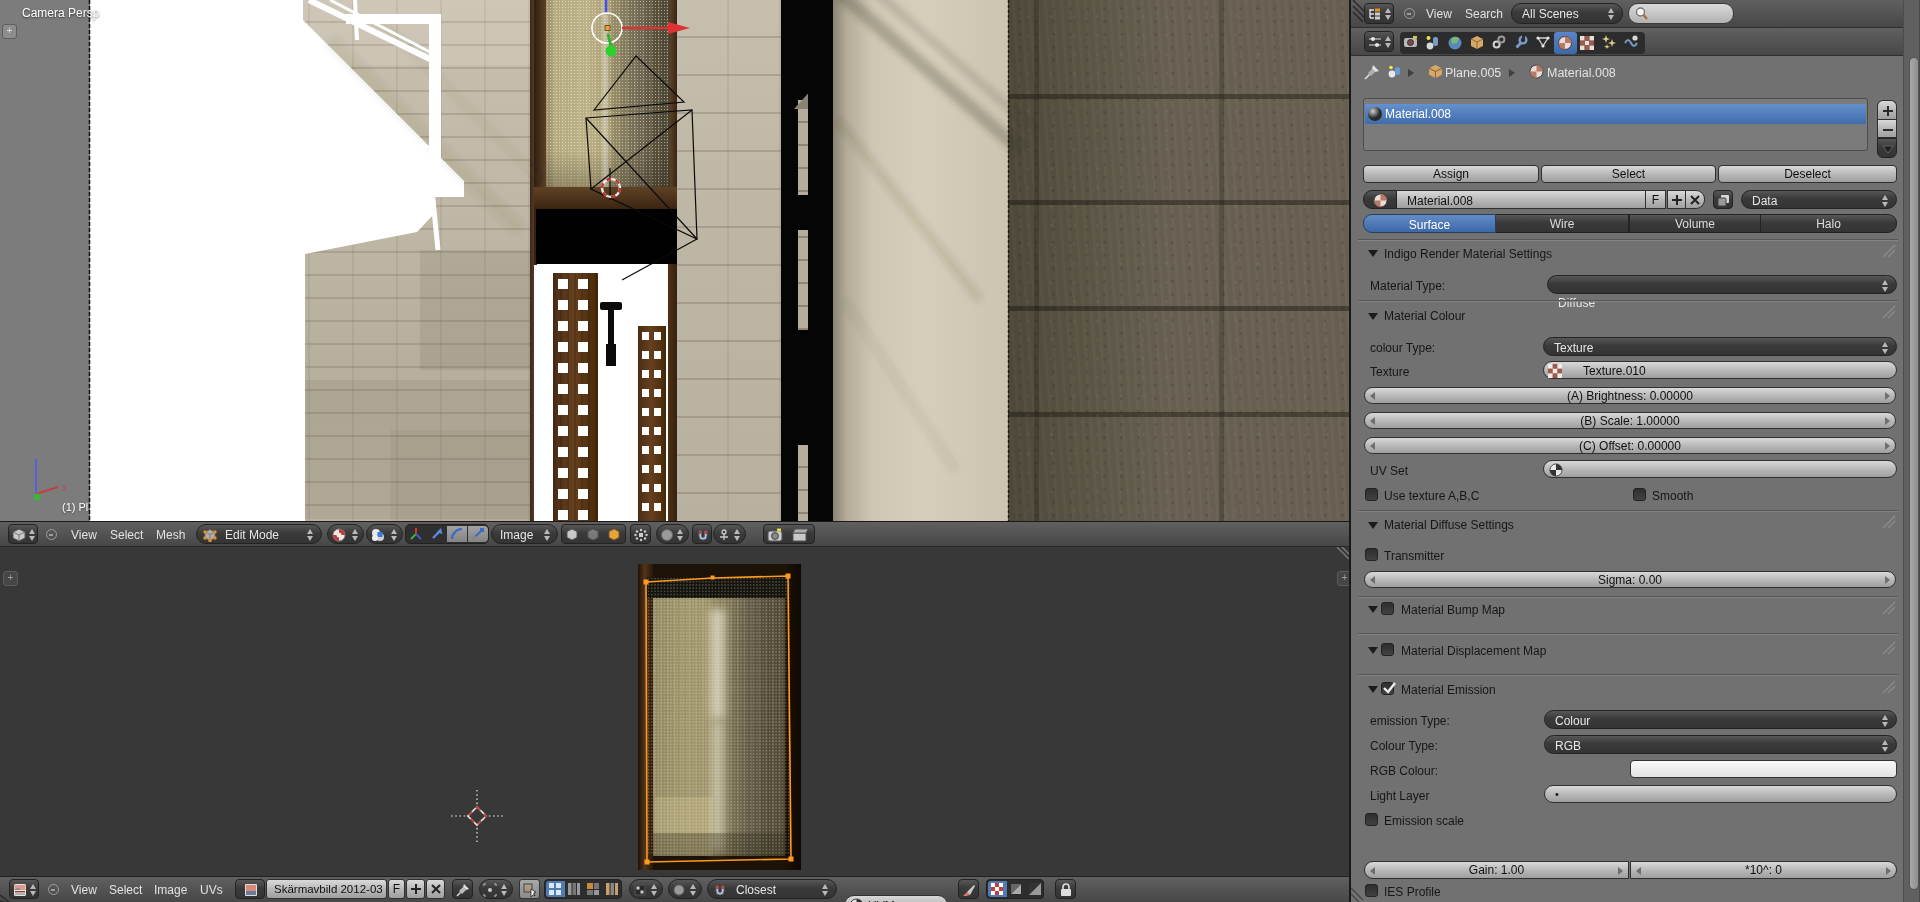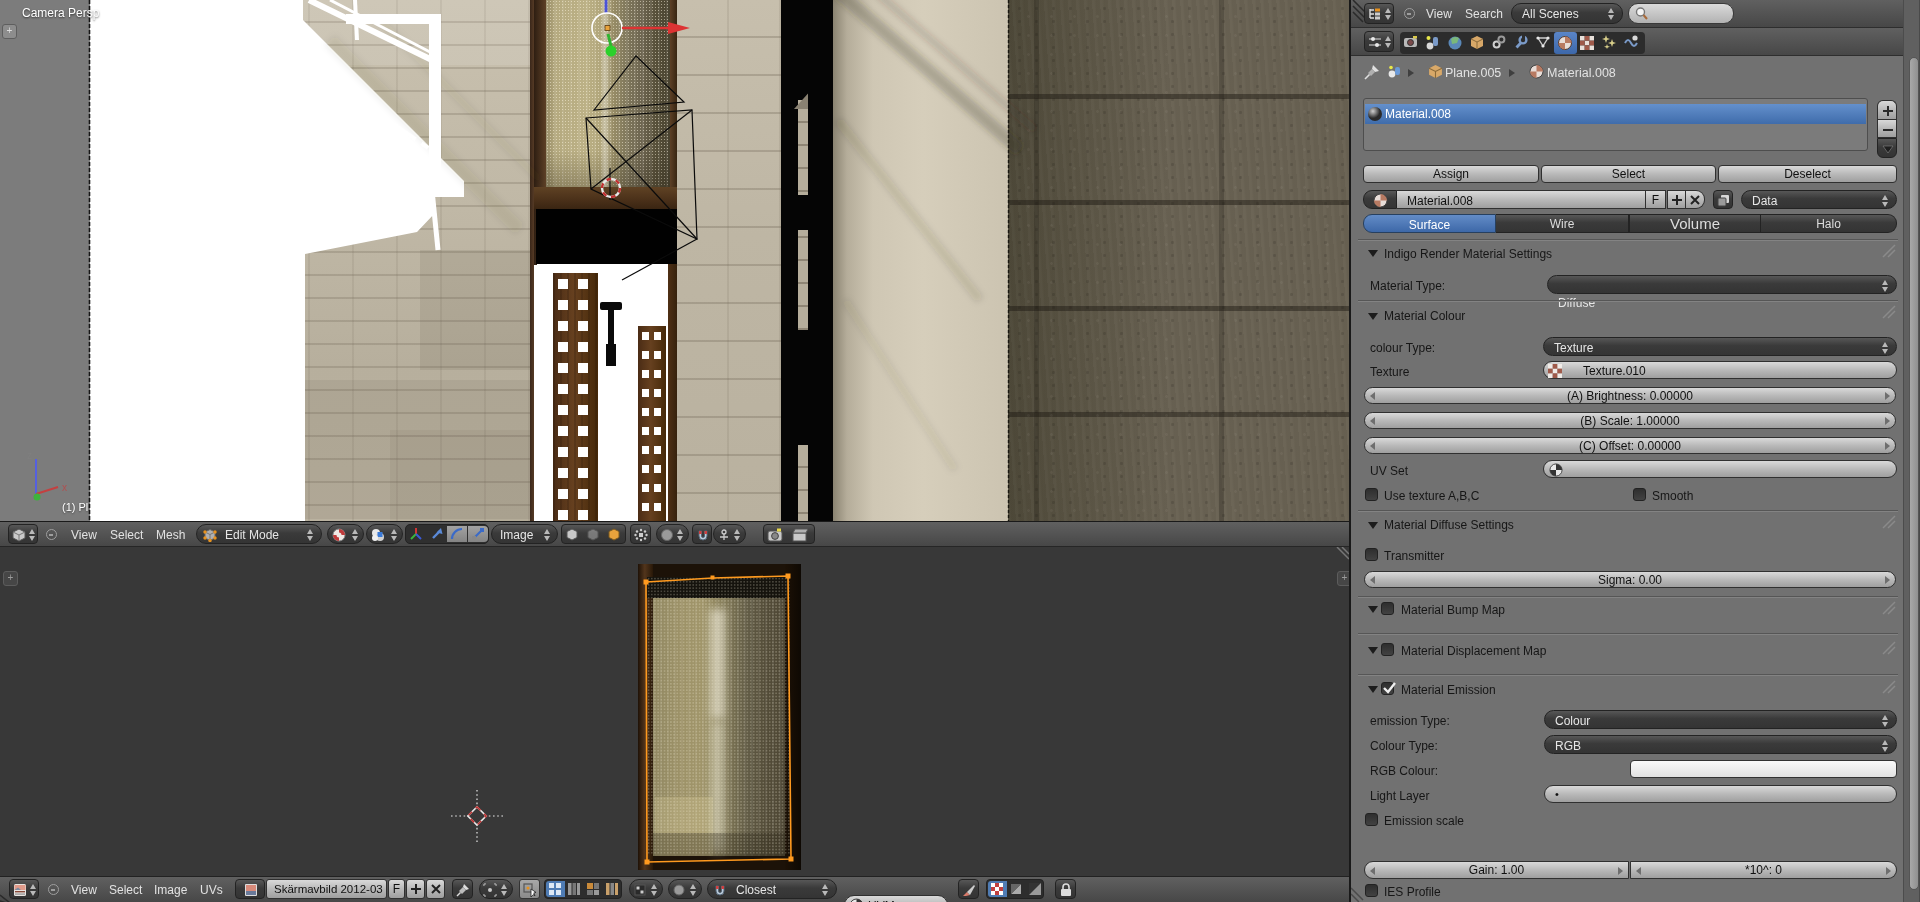--- a/index.html
+++ b/index.html
@@ -708,21 +708,21 @@
           <rect x="1" y="4" width="8" height="8" rx="1" fill="#9a9a9a" stroke="#444"></rect>
         </svg>
     </div>
     <div class="abs dd" style="left:390px;top:190px;width:156px;height:19px;">
       <div class="abs" style="left:10px;top:2.5px;font-size:12px;">Data</div>
       <div class="ud" style="left:140px;top:3.5px;"></div>
     </div>
 
     <div class="abs" style="left:12px;top:214px;width:133px;height:19px;background:linear-gradient(#638cc7,#3d68a8);border:1px solid #27405f;border-radius:9px 0 0 9px;box-sizing:border-box;text-align:center;"><span style="font-size:12px;color:#fff;line-height:18px;">Surface</span></div>
     <div class="abs dd" style="left:145px;top:214px;width:133px;height:19px;border-radius:0;border-left:none;text-align:center;"><span style="font-size:12px;color:#ddd;line-height:18px;">Wire</span></div>
-    <div class="abs dd" style="left:278px;top:214px;width:132px;height:19px;border-radius:0;text-align:center;"><span style="font-size:15px;color:#ddd;line-height:18px;">Volume</span></div>
+    <div class="abs dd" style="left:278px;top:214px;width:132px;height:19px;border-radius:0;text-align:center;"><span style="font-size:12px;color:#ddd;line-height:18px;">Volume</span></div>
     <div class="abs dd" style="left:410px;top:214px;width:136px;height:19px;border-radius:0 9px 9px 0;border-left:none;text-align:center;"><span style="font-size:12px;color:#ddd;line-height:18px;">Halo</span></div>
 
     <div class="abs" style="left:7px;top:239px;width:540px;height:1px;background:#565656;"></div>
     <div class="abs" style="left:7px;top:240px;width:540px;height:1px;background:#838383;"></div>
     <div class="abs" style="left:17px;top:250px;">
         <div class="tri"></div>
       </div>
     <div class="abs ph" style="left:33px;top:247px;">Indigo Render Material Settings</div>
     <svg class="abs" style="left:528px;top:243px;" width="18" height="16">
         <path d="M4 14 L16 2 M9 14 L16 7" stroke="#8a8a8a" stroke-width="1.5"></path>

